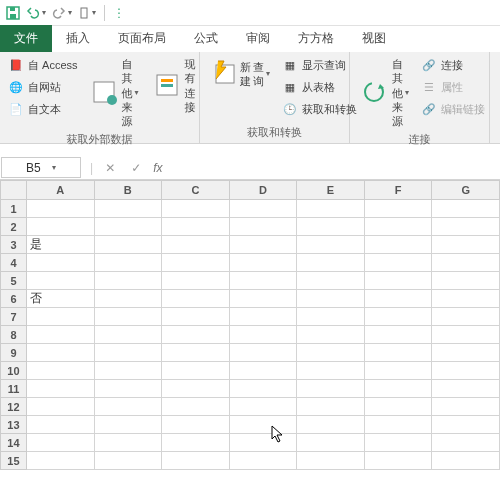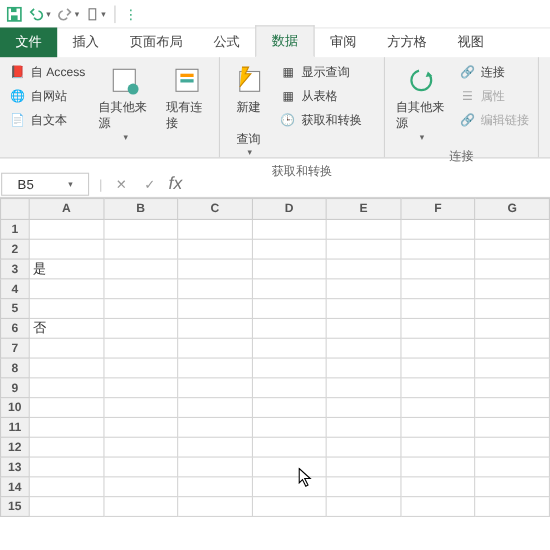--- a/index.html
+++ b/index.html
@@ -10,30 +10,30 @@
 .tabs{height:26px;background:#fff;display:flex;align-items:flex-end}
 .tab{padding:5px 14px;font-size:12px;color:#444;cursor:pointer}
 .tab.file{background:#217346;color:#fff}
 .tab.active{border:1px solid #d4d4d4;border-bottom:1px solid #f1f1f1;background:#f1f1f1;color:#217346}
 .ribbon{height:92px;background:#f1f1f1;border-bottom:1px solid #d4d4d4;display:flex}
 .group{border-right:1px solid #d4d4d4;display:flex;flex-direction:column;justify-content:space-between;padding:3px 4px 1px}
 .group-label{text-align:center;font-size:11px;color:#666;padding:2px 0}
 .group-body{flex:1;display:flex;align-items:flex-start;gap:2px}
 .vstack{display:flex;flex-direction:column;gap:2px}
 .rbtn{display:flex;align-items:center;gap:4px;padding:2px 4px;font-size:11px;color:#444;cursor:pointer;white-space:nowrap}
-.bigbtn{display:flex;flex-direction:column;align-items:center;justify-content:center;padding:2px 6px;font-size:11px;color:#444;cursor:pointer;text-align:left;line-height:1.3}
+.bigbtn{display:flex;align-items:center;justify-content:center;padding:2px 6px;font-size:11px;color:#444;cursor:pointer;text-align:right;line-height:1.3}
 .icon-sm{width:16px;height:16px;display:flex;align-items:center;justify-content:center}
 .icon-lg{width:32px;height:32px;display:flex;align-items:center;justify-content:center;margin-bottom:2px}
 .dd{font-size:8px;color:#666;margin-left:2px}
 .namebox-bar{height:24px;border-bottom:1px solid #d4d4d4;display:flex;align-items:stretch;margin-top:12px}
-.namebox{width:80px;border:1px solid #ccc;display:flex;align-items:center;padding:0 14px;font-size:12px;background:#fff;margin:1px}
+.namebox{width:80px;border:1px solid #ccc;display:flex;align-items:center;padding:0 24px;font-size:12px;background:#fff;margin:1px}
 .namebox .dd{margin-left:auto}
 .fx-area{display:flex;align-items:center;gap:8px;padding:0 8px;flex:1}
 .fx-btn{color:#999;font-size:12px;padding:0 4px}
-.fx-label{font-style:italic;color:#777;font-size:16px}
+.fx-label{font-style:italic;color:#777;font-size:12px}
 .grid{position:relative;background:#fff}
 .grid table{border-collapse:collapse;table-layout:fixed}
 .hdr{background:#f0f0f0;border:1px solid #ccc;text-align:center;font-size:11px;color:#555;height:19px}
 .corner{width:26px;background:#f0f0f0;border:1px solid #ccc}
 .colh{width:68px}
 .rowh{width:26px;background:#f0f0f0;border:1px solid #ccc;text-align:center;font-size:11px;color:#555}
 .cell{border:1px solid #d4d4d4;height:18px;padding:0 3px;font-size:12px;vertical-align:middle;background:#fff}
 .cursor{position:absolute;left:271px;top:245px;pointer-events:none}
 </style>
 </head>
@@ -71,21 +71,20 @@
   <div class="qat-item">
       <span style="color:#3a7">⋮</span>
     </div>
 </div>
 
 <div class="tabs">
   <div class="tab file">文件</div>
   <div class="tab">插入</div>
   <div class="tab">页面布局</div>
   <div class="tab">公式</div>
-  <div class="tab active">数据</div>
   <div class="tab">审阅</div>
   <div class="tab">方方格</div>
   <div class="tab">视图</div>
 </div>
 
 <div class="ribbon">
   <div class="group" style="width:200px">
     <div class="group-body">
       <div class="vstack">
         <div class="rbtn">
@@ -115,20 +114,21 @@
         <div class="icon-lg">
             <svg width="28" height="28">
               <rect x="4" y="4" width="20" height="20" fill="#fff" stroke="#888"></rect>
               <rect x="8" y="8" width="12" height="3" fill="#f90"></rect>
               <rect x="8" y="13" width="12" height="3" fill="#4a9"></rect>
             </svg>
           </div>
         <span>现有连接</span>
       </div>
     </div>
+    <div class="group-label">获取外部数据</div>
   </div>
 
   <div class="group" style="width:150px">
     <div class="group-body">
       <div class="bigbtn">
         <div class="icon-lg">
             <svg width="28" height="28">
               <rect x="6" y="6" width="18" height="18" fill="#fff" stroke="#888"></rect>
               <path d="M8 2 L14 2 L11 8 L16 8 L6 20" fill="#fb0" stroke="#c80"></path>
             </svg>

